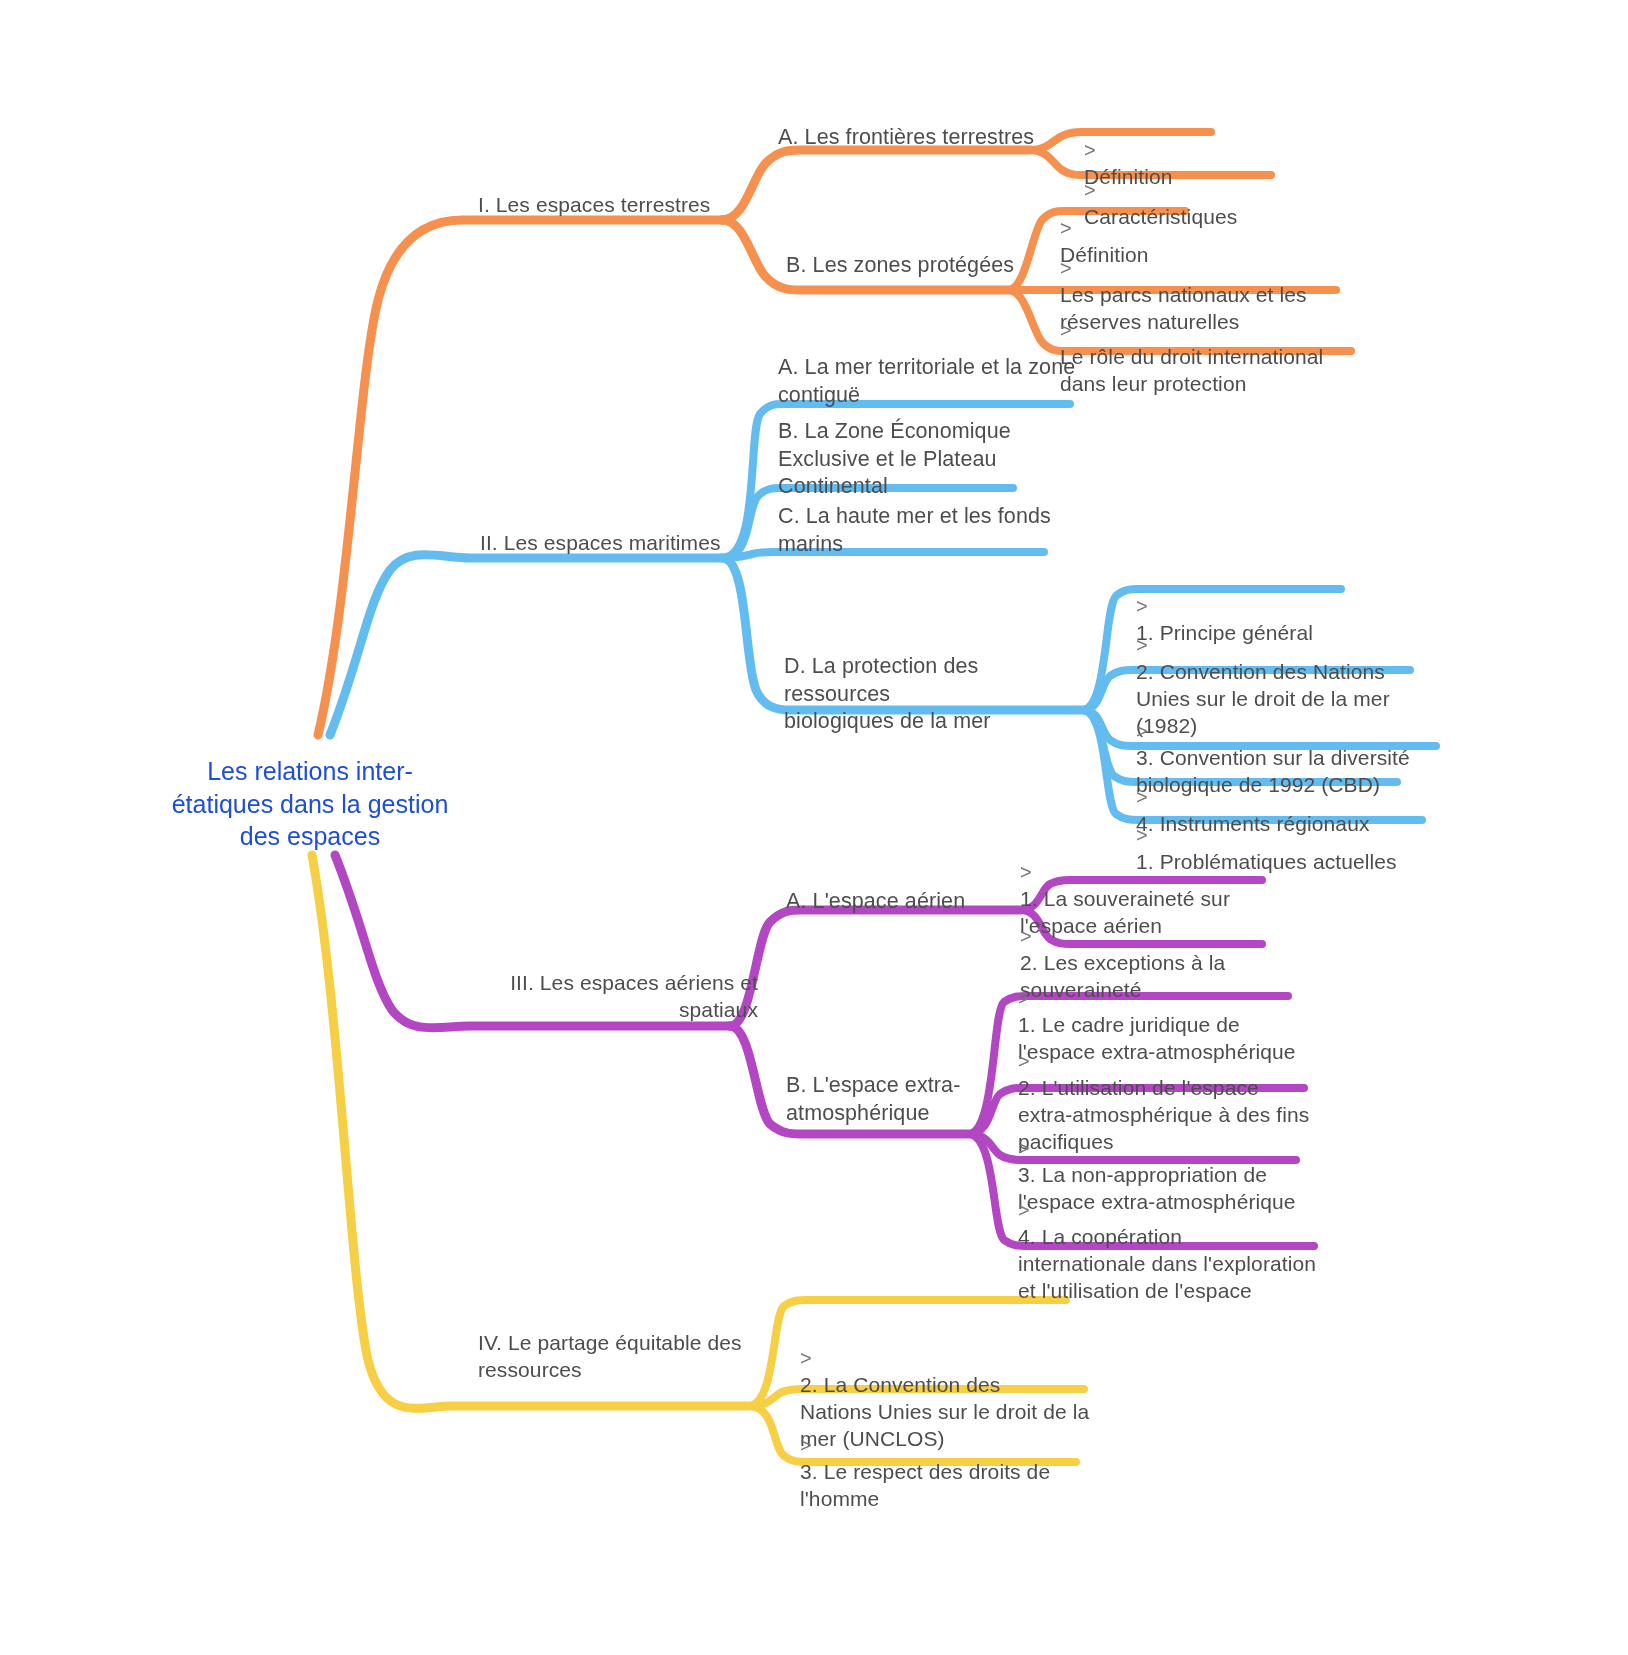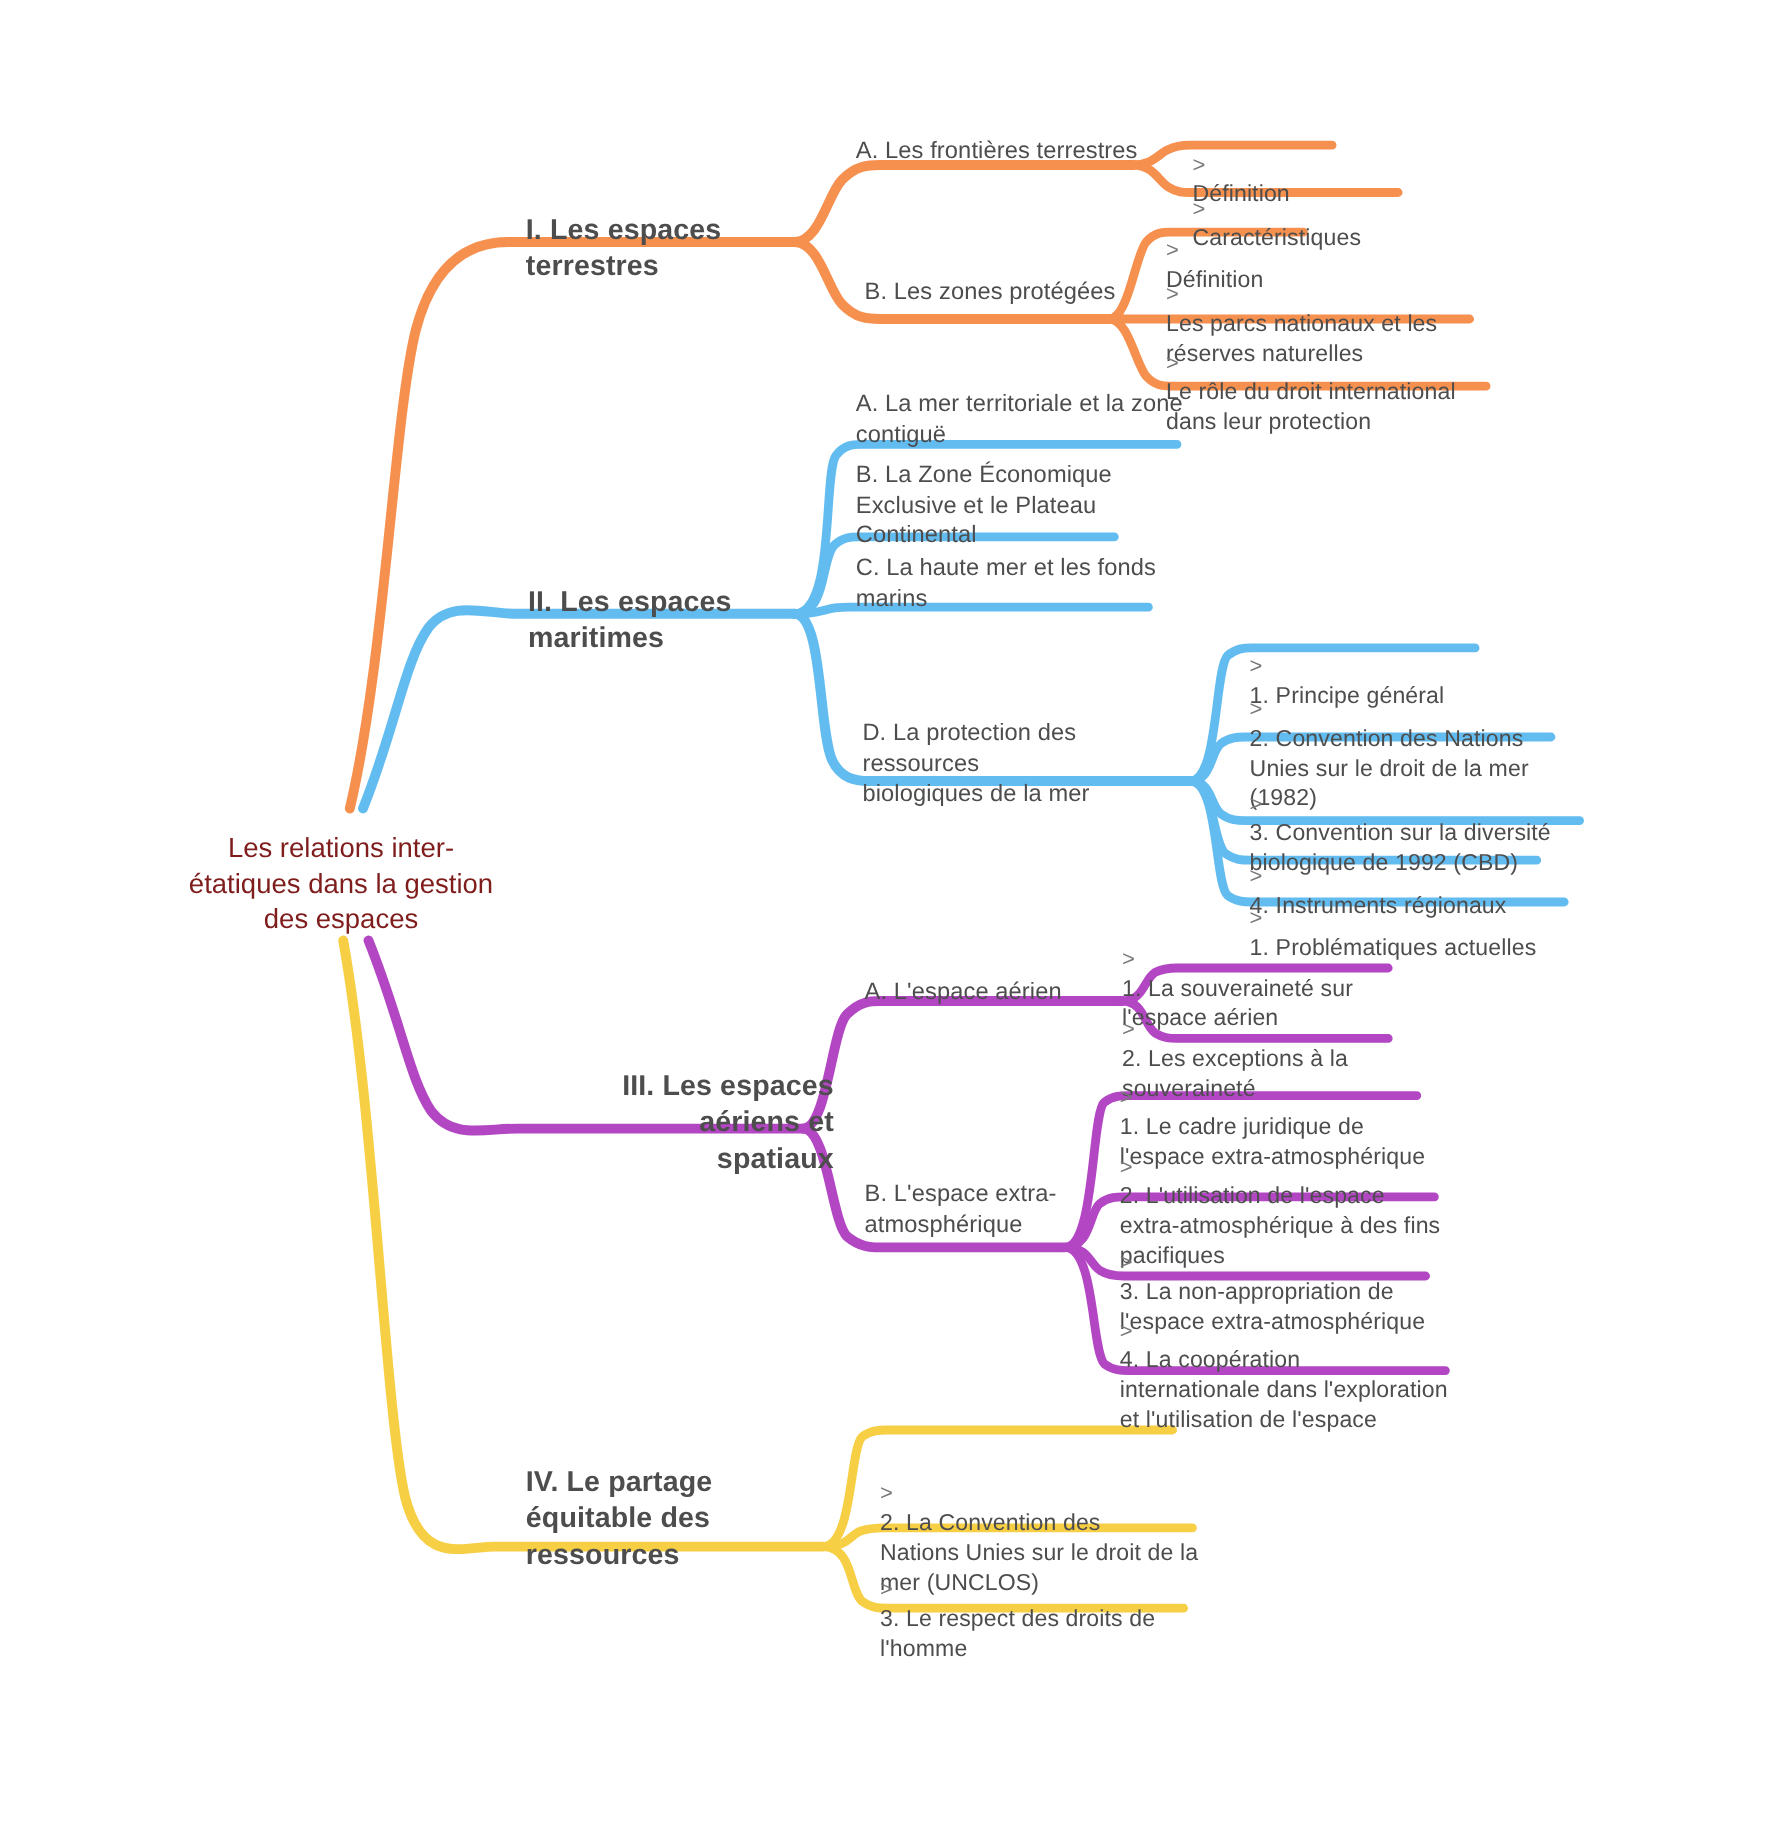--- a/index.html
+++ b/index.html
@@ -29,27 +29,27 @@
   .node-label {
     position: absolute;
     color: #4d4d4d;
     font-size: 21px;
     line-height: 1.28;
     white-space: pre-line;
     letter-spacing: 0.1px;
   }
   .root-label {
     position: absolute;
-    color: #7f1d1d;
+    color: #1d4ed8;
     font-size: 25px;
     line-height: 1.3;
     text-align: center;
     white-space: pre-line;
   }
-  .lvl1 { font-size: 26px; font-weight: bold; }
+  .lvl1 { font-size: 21px; }
   .lvl2 { font-size: 21.5px; }
   .lvl3 { font-size: 21px; }
   .caret {
     color: #787878;
     font-size: 20px;
   }
 </style>
 </head>
 <body>
 

